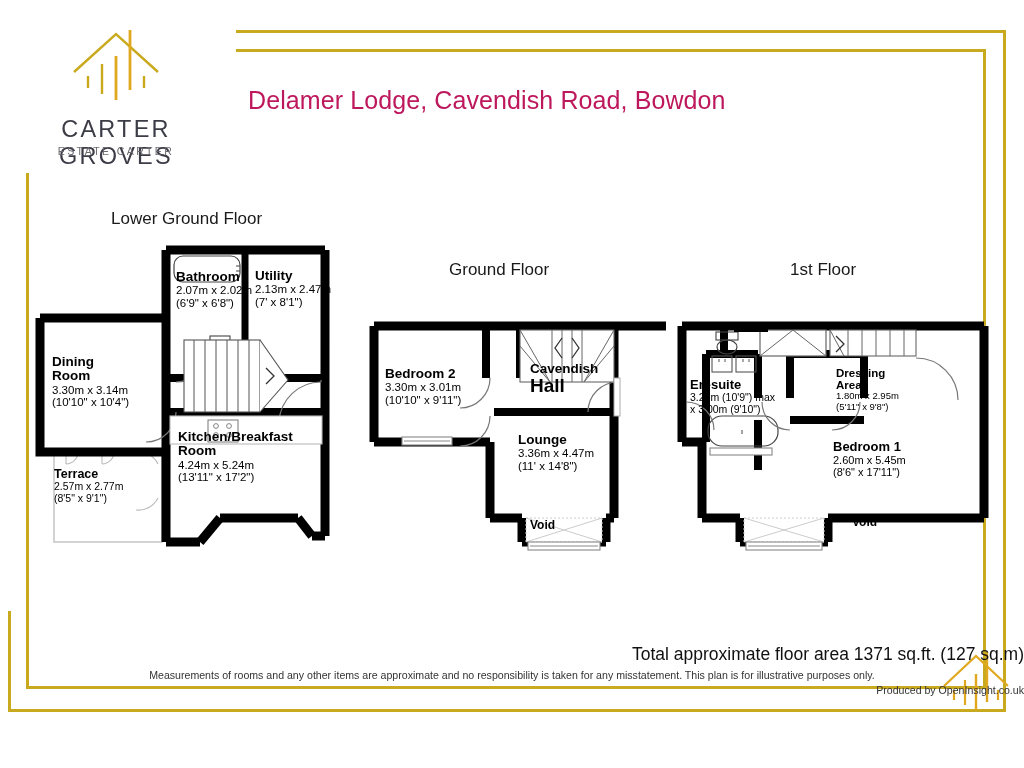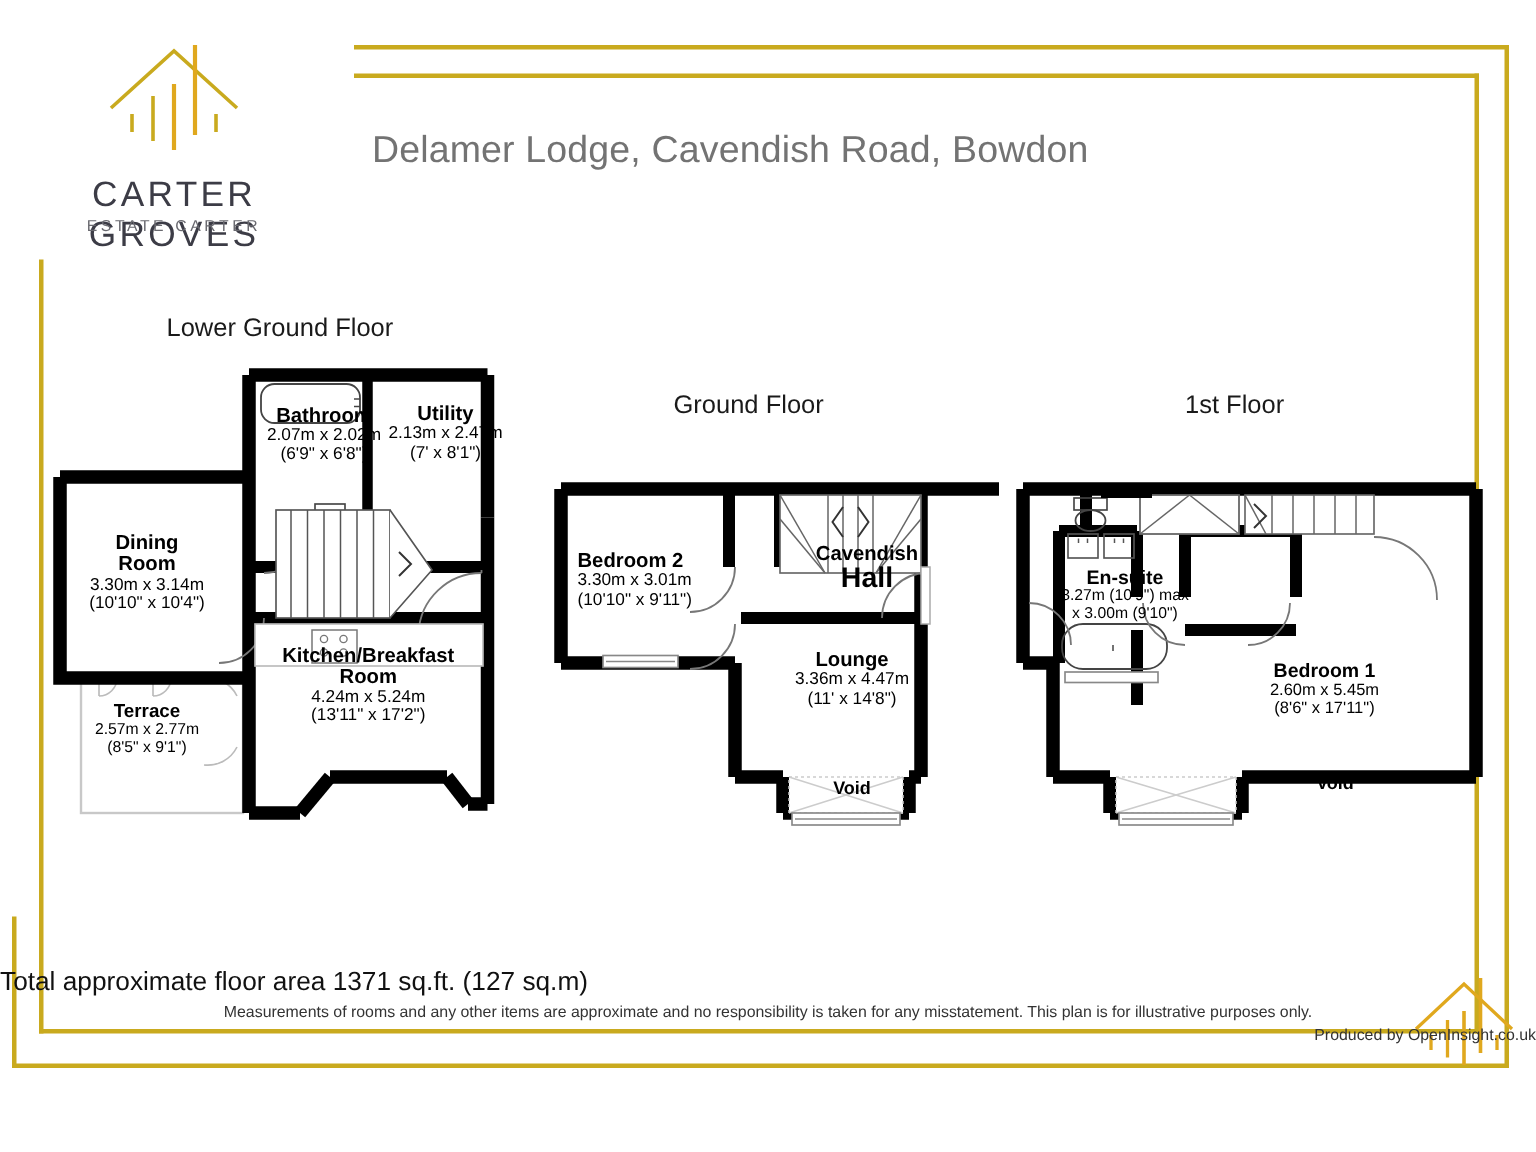--- a/index.html
+++ b/index.html
@@ -35,46 +35,46 @@
   .logo-sub {
     position: absolute; left: 0; top: 117px; width: 212px;
     text-align: center; font-size: 10.5px; letter-spacing: 2.4px;
     color: #6a6a70; font-family: "Liberation Sans", sans-serif;
   }
   .corner-mark { position: absolute; left: 940px; top: 648px; width: 72px; height: 62px; }
 
   
   .doc-title {
     position: absolute; left: 248px; top: 86px;
-    font-size: 25px; color: #737373; letter-spacing: 0.1px;
+    font-size: 25px; color: #be185d; letter-spacing: 0.1px;
     font-family: "Liberation Sans", sans-serif; white-space: nowrap;
   }
 
   
   .floor-heading {
     position: absolute; font-size: 17px; color: #1a1a1a;
     font-family: "Liberation Sans", sans-serif; white-space: nowrap; text-align: right;
   }
   .fh-lower  { left: 111px; top: 209px; }
   .fh-ground { left: 449px; top: 260px; }
   .fh-first  { left: 790px; top: 260px; }
 
   
   .plan { position: absolute; }
   .plan svg { display: block; overflow: visible; }
 
   
-  .room { position: absolute; text-align: center; white-space: nowrap;
+  .room { position: absolute; text-align: left; white-space: nowrap;
           font-family: "Liberation Sans", sans-serif; color: #000; }
   .room .rname { font-weight: bold; line-height: 1.06; display:block; }
   .room .rdim  { line-height: 1.12; display:block; }
 
   
   .footer-total {
-    position: absolute; left: 0; top: 644px; width: 1024px; text-align: left;
+    position: absolute; left: 0; top: 644px; width: 1024px; text-align: right;
     font-size: 17.5px; color: #111; font-family: "Liberation Sans", sans-serif;
   }
   .footer-disc {
     position: absolute; left: 0; top: 669px; width: 1024px; text-align: center;
     font-size: 10.6px; color: #333; font-family: "Liberation Sans", sans-serif;
   }
   .footer-prod {
     position: absolute; left: 0; top: 684px; width: 1024px; text-align: right;
     font-size: 10.6px; color: #333; font-family: "Liberation Sans", sans-serif;
   }
@@ -379,20 +379,26 @@
       </g>
     </svg>
   </div>
 
   <div class="room" style="left:690px; top:378px; width:120px; font-size:10.5px;">
     <span class="rname" style="font-size:13px;">En-suite</span>
     <span class="rdim">3.27m (10'9") max</span>
     <span class="rdim">x 3.00m (9'10")</span>
   </div>
 
+  <div class="room" style="left:836px; top:367px; width:86px; font-size:9.5px;">
+    <span class="rname" style="font-size:11.5px;">Dressing</span>
+    <span class="rname" style="font-size:11.5px;">Area</span>
+    <span class="rdim">1.80m x 2.95m</span>
+    <span class="rdim">(5'11" x 9'8")</span>
+  </div>
 
   <div class="room" style="left:833px; top:440px; width:100px; font-size:11px;">
     <span class="rname" style="font-size:13px;">Bedroom 1</span>
     <span class="rdim">2.60m x 5.45m</span>
     <span class="rdim">(8'6" x 17'11")</span>
   </div>
 
   <div class="room" style="left:852px; top:516px; width:76px; font-size:11.5px;">
     <span class="rname" style="font-size:12px;">Void</span>
   </div>

